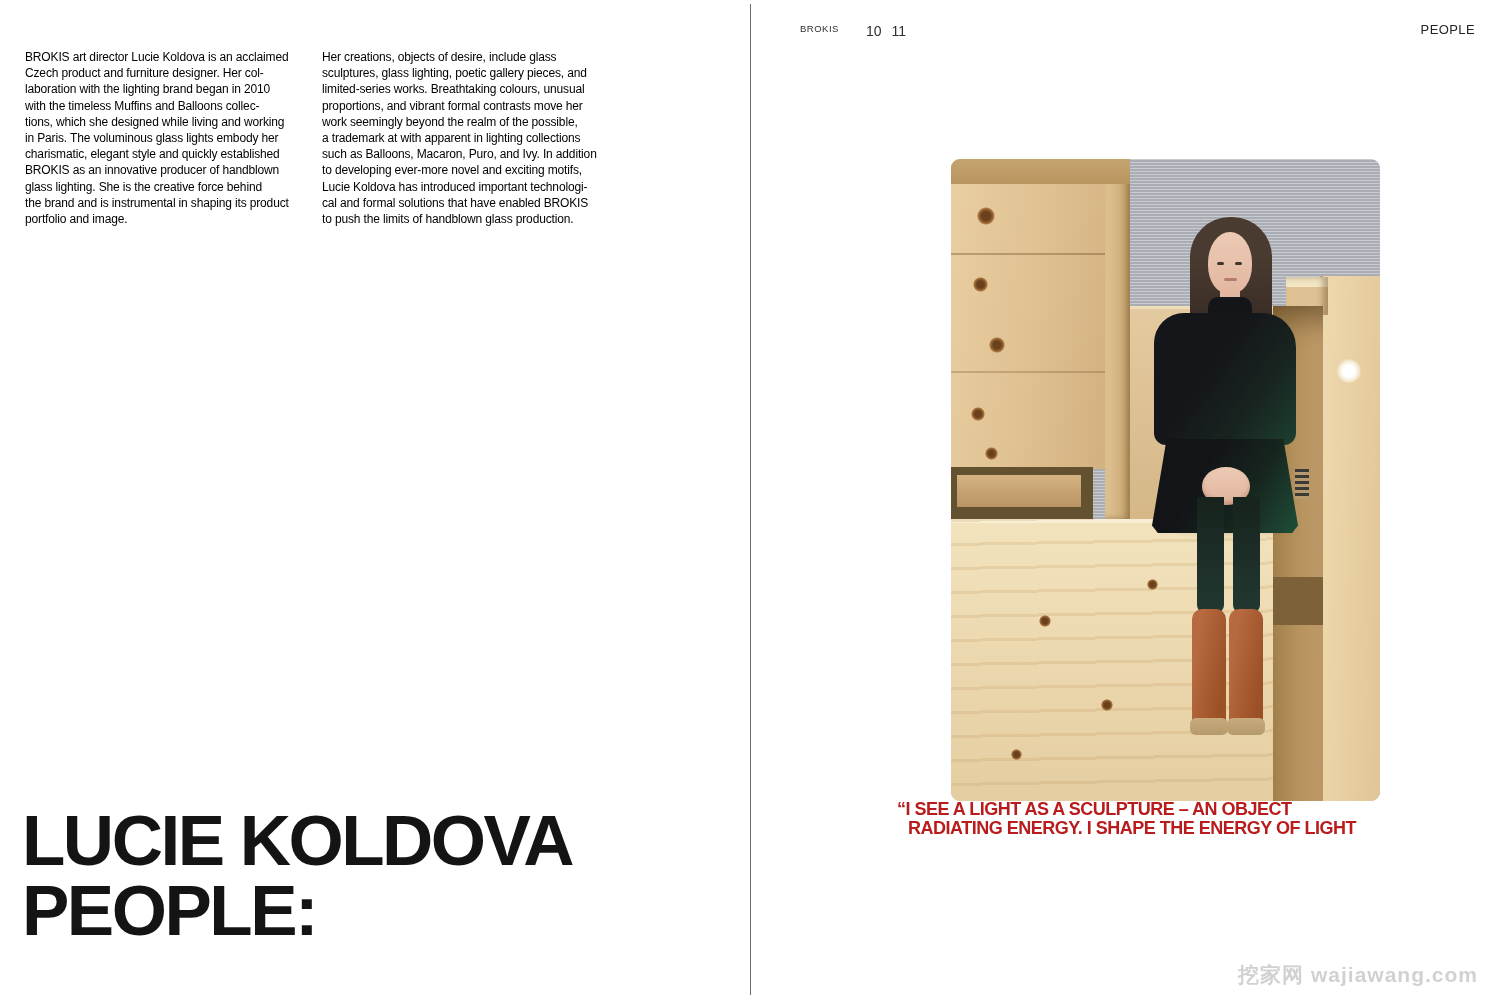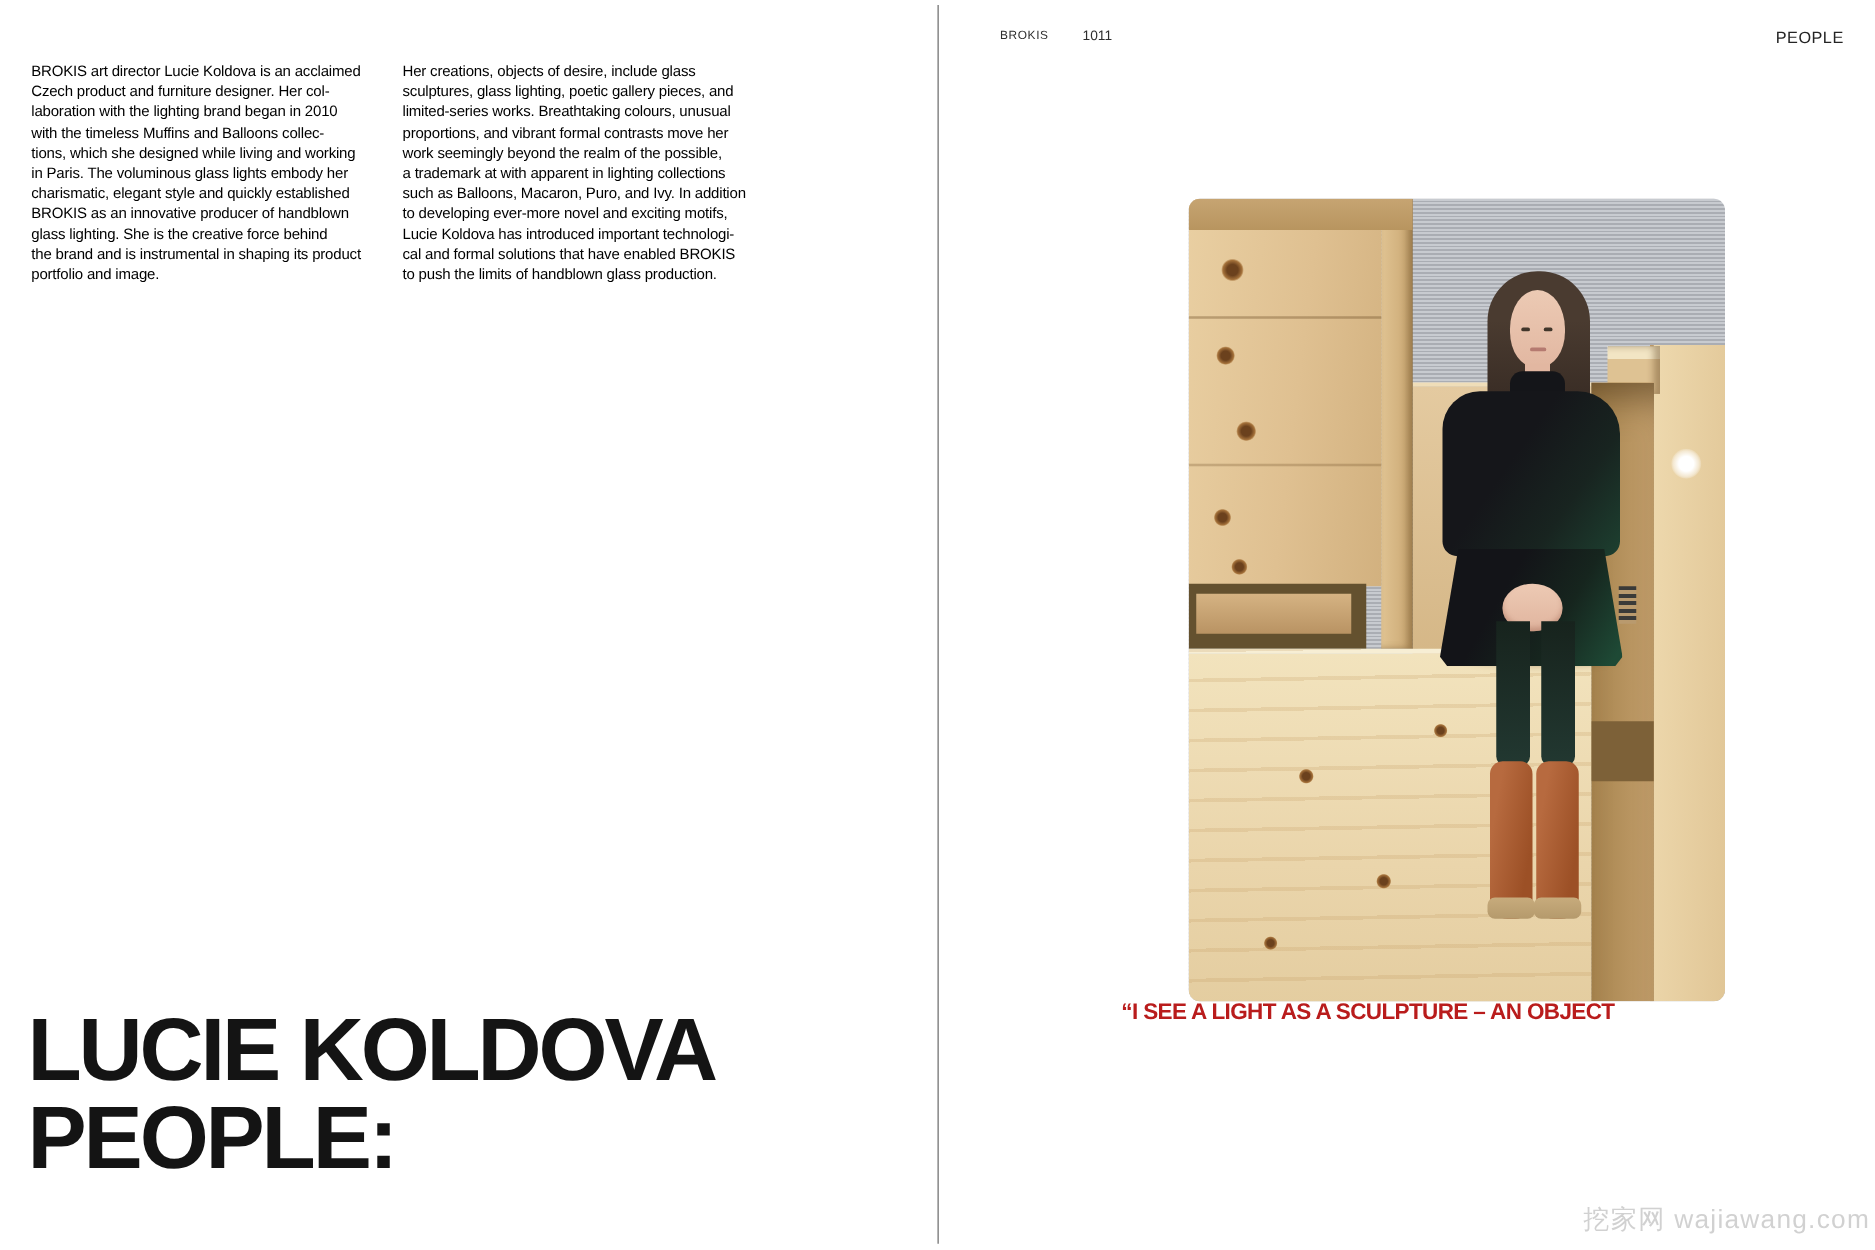--- a/index.html
+++ b/index.html
@@ -14,21 +14,21 @@
 
   
   .headline{position:absolute;left:22px;top:806px;margin:0;font-size:71px;line-height:70px;font-weight:bold;letter-spacing:-2.5px;color:#141414}
   .headline div{white-space:nowrap}
 
   
   .divider{position:absolute;left:750px;top:4px;width:1px;height:991px;background:#6f6f6f}
 
   
   .hdr-brand{position:absolute;left:800px;top:23px;font-size:9.5px;font-weight:normal;letter-spacing:0.5px;color:#2e2e2e}
-  .hdr-pages{position:absolute;left:866px;top:23px;font-size:11px;color:#2e2e2e;display:flex;gap:0}
+  .hdr-pages{position:absolute;left:866px;top:23px;font-size:14px;color:#2e2e2e;display:flex;gap:10px}
   .hdr-section{position:absolute;right:25px;top:22px;font-size:13px;letter-spacing:0.4px;color:#242424}
 
   
   .photo{position:absolute;left:911px;top:143px;width:429px;height:642px;border-radius:9px;overflow:hidden;
          background:repeating-linear-gradient(180deg,#c8cbd0 0 1.5px,#aaadb3 1.5px 3px)}
   .photo *{position:absolute}
   .right-plank{left:369px;top:117px;width:60px;height:525px;background:linear-gradient(92deg,#eed9ae,#e0c595);border-left:3px solid #bb9766}
   .beam{left:335px;top:118px;width:42px;height:38px;background:linear-gradient(180deg,#f2e5c4 0 10px,#dec293 10px);box-shadow:inset -5px 0 6px rgba(90,60,25,.4)}
   .recess{left:322px;top:147px;width:50px;height:495px;background:linear-gradient(90deg,#a8854f,#c29e6b);box-shadow:inset 0 30px 30px -18px rgba(60,40,15,.55)}
   .notch{left:322px;top:418px;width:50px;height:48px;background:#7d6138}
@@ -65,21 +65,21 @@
   .boot{top:392px;width:34px;height:126px;background:linear-gradient(100deg,#b76a3f 20%,#9c5026 80%);border-radius:10px 10px 14px 14px}
   .boot-l{left:44px}.boot-r{left:81px}
   .sole{bottom:0;left:-2px;right:-2px;height:17px;border-radius:6px;background:linear-gradient(180deg,#c7ab7c,#b59a6c)}
 
   
   .quote{position:absolute;left:897px;top:800px;margin:0;font-size:18px;font-weight:bold;line-height:18.6px;letter-spacing:-0.5px;color:#b91c1c}
   .quote .q-line{white-space:nowrap}
   .quote .q-line + .q-line{padding-left:11px}
 
   
-  .watermark{position:absolute;right:4px;bottom:11px;font-size:21px;font-weight:normal;letter-spacing:1px;color:#cfcfcf;text-shadow:0 0 3px #fff,0 0 1px #fff;opacity:.95}
+  .watermark{position:absolute;right:22px;bottom:11px;font-size:21px;font-weight:bold;letter-spacing:1px;color:#cfcfcf;text-shadow:0 0 3px #fff,0 0 1px #fff;opacity:.95}
 </style>
 </head>
 <body>
 
 <div class="page">
 
   <div class="textcol col1">
     <div class="t-line">BROKIS art director Lucie Koldova is an acclaimed</div>
     <div class="t-line">Czech product and furniture designer. Her col-</div>
     <div class="t-line">laboration with the lighting brand began in 2010</div>
@@ -169,17 +169,18 @@
       <div class="boot boot-r">
           <div class="sole"></div>
         </div>
     </div>
 
     <div class="flare"></div>
   </figure>
 
   <blockquote class="quote">
     <div class="q-line">“I SEE A LIGHT AS A SCULPTURE – AN OBJECT</div>
+    <div class="q-line">RADIATING ENERGY. I SHAPE THE ENERGY OF LIGHT</div>
   </blockquote>
 
   <div class="watermark">挖家网 wajiawang.com</div>
 
 </div>
 
 </body></html>

